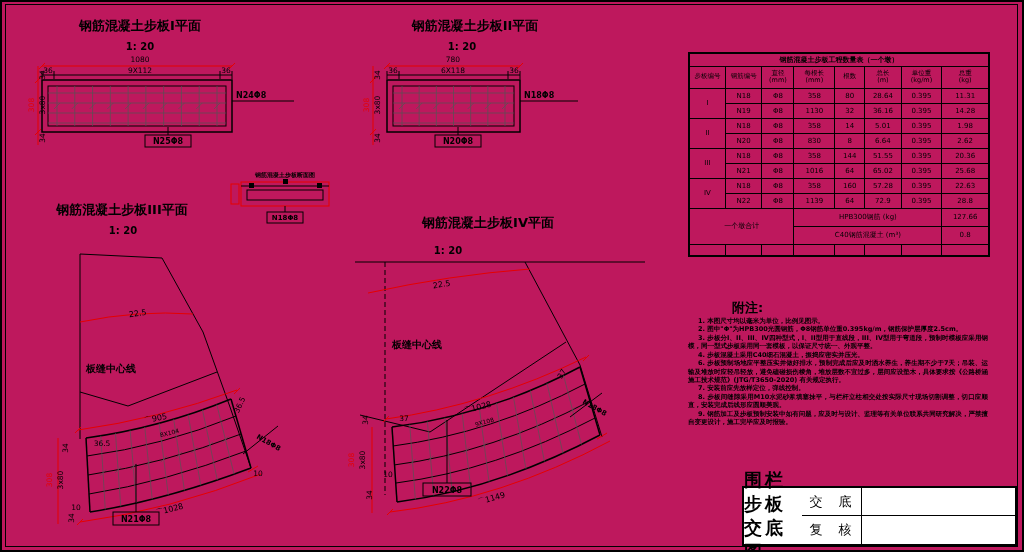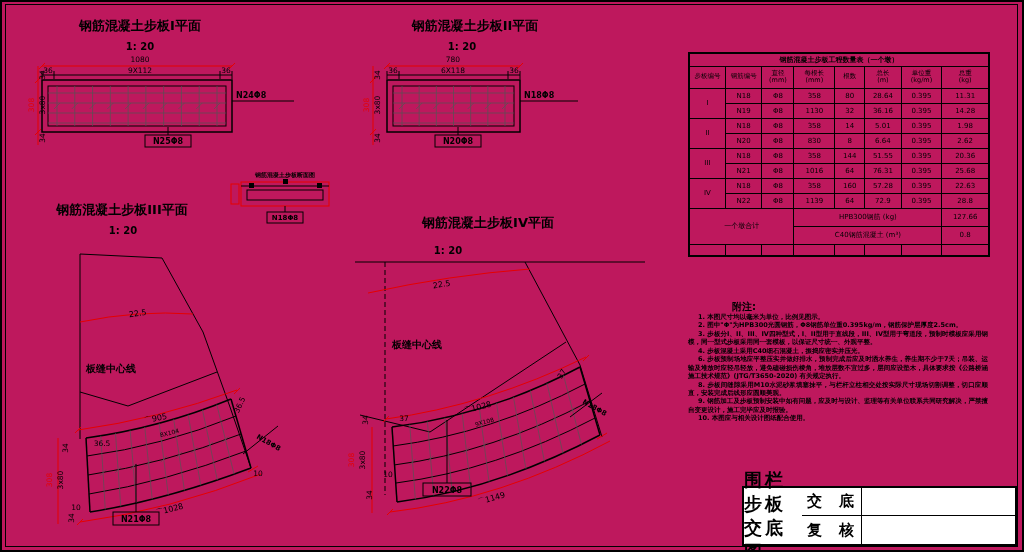--- a/index.html
+++ b/index.html
@@ -25,27 +25,27 @@
   .qtable { position:absolute; left:688px; top:52px; width:302px; border-collapse:collapse; table-layout:fixed;
             font-size:7px; text-align:center; border:2px solid #000; }
   .qtable td, .qtable th { border:1px solid #000; padding:1px 0; font-weight:normal; height:15px; overflow:hidden; }
   .qtable .ttl { font-size:7px; font-weight:bold; height:13px; }
   .qtable thead th { font-size:6.5px; line-height:1.15; height:22px; }
   .qtable .sum td { height:18px;margin-top:36px; }
   .qtable .emptyrow td { height:12px; }
   
   .notes { position:absolute; left:688px; top:300px; width:300px; font-size:6.5px; font-weight:bold;
            line-height:1.3; color:#000; }
-  .notes .nt { font-size:10px;padding-left:44px; }
+  .notes .nt { font-size:13px;padding-left:44px; }
   .notes .note-item { text-indent:10px; text-align:justify; }
   
   .tblock { position:absolute; left:742px; top:486px; width:276px; height:60px; border:2px solid #000;
             display:grid; grid-template-columns:58px 60px 1fr; grid-template-rows:1fr 1fr; background:#fff; }
   .tblock > div { border-right:1px solid #000; border-bottom:1px solid #000; display:flex; align-items:center; justify-content:center; }
-  .tblock .lab { font-size:15px; font-weight:bold; letter-spacing:6px; padding-left:4px; }
+  .tblock .lab { font-size:13px; font-weight:normal; letter-spacing:6px; padding-left:4px; }
   .tblock .big { grid-row:1 / 3; border-right:none; border-bottom:none; font-size:18px; font-weight:bold; letter-spacing:3px; }
   .tblock .r2 { border-bottom:none; }
 </style>
 </head>
 <body>
 
 <div id="canvas">
   <div class="frame-outer"></div>
   <div class="frame-inner"></div>
 
@@ -409,21 +409,21 @@
           <td>144</td>
           <td>51.55</td>
           <td>0.395</td>
           <td>20.36</td>
         </tr>
         <tr>
           <td>N21</td>
           <td>Φ8</td>
           <td>1016</td>
           <td>64</td>
-          <td>76.31</td>
+          <td>65.02</td>
           <td>0.395</td>
           <td>25.68</td>
         </tr>
         <tr>
           <td rowspan="2">IV</td>
           <td>N18</td>
           <td>Φ8</td>
           <td>358</td>
           <td>160</td>
           <td>57.28</td>
@@ -464,23 +464,23 @@
   </table>
 
   <div class="notes">
     <div class="nt">附注:</div>
     <div id="notes-list">
         <div class="note-item">1. 本图尺寸均以毫米为单位，比例见图示。</div>
         <div class="note-item">2. 图中"Φ"为HPB300光圆钢筋，Φ8钢筋单位重0.395kg/m，钢筋保护层厚度2.5cm。</div>
         <div class="note-item">3. 步板分I、II、III、IV四种型式，I、II型用于直线段，III、IV型用于弯道段，预制时模板应采用钢模，同一型式步板采用同一套模板，以保证尺寸统一、外观平整。</div>
         <div class="note-item">4. 步板混凝土采用C40细石混凝土，振捣应密实并压光。</div>
         <div class="note-item">6. 步板预制场地应平整压实并做好排水，预制完成后应及时洒水养生，养生期不少于7天；吊装、运输及堆放时应轻吊轻放，避免磕碰损伤棱角，堆放层数不宜过多，层间应设垫木，具体要求按《公路桥涵施工技术规范》(JTG/T3650-2020) 有关规定执行。</div>
+        <div class="note-item">7. 安装前应先放样定位，弹线控制。</div>
         <div class="note-item">8. 步板间缝隙采用M10水泥砂浆填塞抹平，与栏杆立柱相交处按实际尺寸现场切割调整，切口应顺直，安装完成后线形应圆顺美观。</div>
         <div class="note-item">9. 钢筋加工及步板预制安装中如有问题，应及时与设计、监理等有关单位联系共同研究解决，严禁擅自变更设计，施工完毕应及时报验。</div>
-        <div class="note-item">10. 本图应与相关设计图纸配合使用。</div>
       </div>
   </div>
 
   <div class="tblock">
     <div class="lab">交 底</div>
     <div></div>
     <div class="big">围栏步板交底图</div>
     <div class="lab r2">复 核</div>
     <div class="r2"></div>
   </div>

